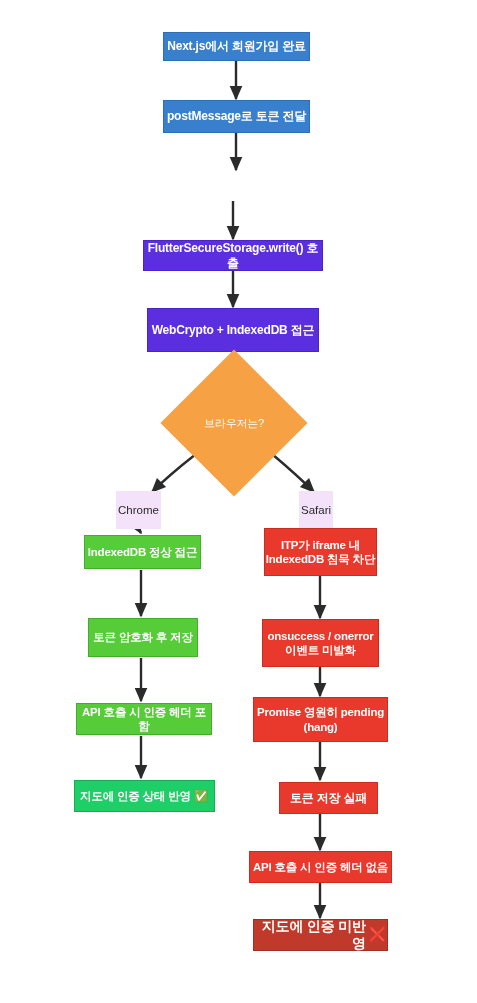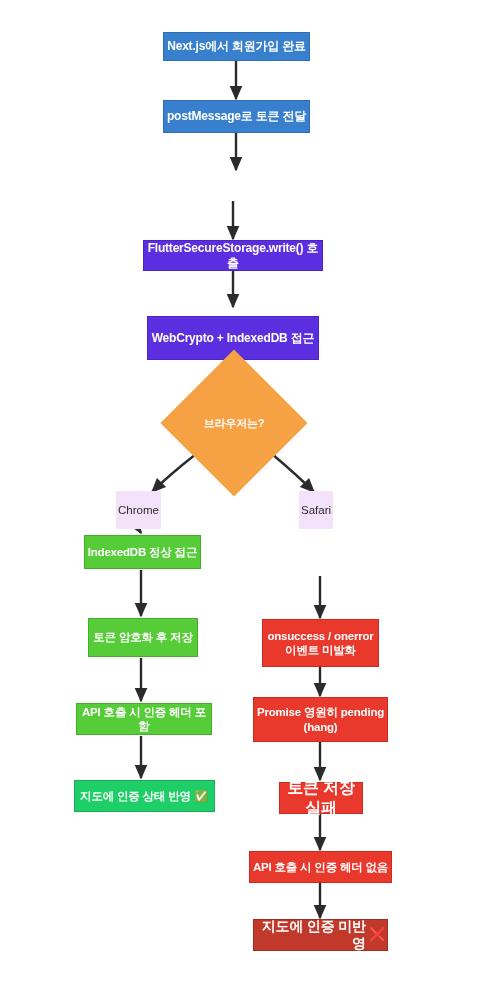--- a/index.html
+++ b/index.html
@@ -53,21 +53,21 @@
     height: 104px;
     background: #f5a144;
     transform: rotate(45deg);
   }
   .diamond-label {
     position: absolute;
     display: flex;
     align-items: center;
     justify-content: center;
     color: #ffffff;
-    font-weight: bold;
+    font-weight: normal;
     font-size: 11px;
     letter-spacing: -0.2px;
     white-space: nowrap;
   }
   .edge-label {
     position: absolute;
     background: #f4e2fa;
     color: #2a2a2a;
     font-size: 11.5px;
     padding: 12px 2px;
@@ -118,21 +118,21 @@
 
   <div class="node node-blue" style="left:163px; top:100px; width:147px; height:33px; font-size:12px;">
     <span>postMessage로 토큰 전달</span>
   </div>
 
 
   <div class="node node-purple" style="left:143px; top:240px; width:180px; height:31px; font-size:12px;">
     <span>FlutterSecureStorage.write() 호출</span>
   </div>
 
-  <div class="node node-purple" style="left:147px; top:316px; width:172px; height:44px; font-size:12px;">
+  <div class="node node-purple" style="left:147px; top:308px; width:172px; height:44px; font-size:12px;">
     <span>WebCrypto + IndexedDB 접근</span>
   </div>
 
   <div class="diamond" style="left:182px; top:371px;"></div>
   <div class="diamond-label" style="left:182px; top:371px; width:104px; height:104px;">
     <span>브라우저는?</span>
   </div>
 
   <div class="edge-label" style="left:116px; top:491px;">
     <span>Chrome</span>
@@ -152,32 +152,36 @@
 
   <div class="node node-green" style="left:76px; top:703px; width:136px; height:32px; font-size:11.5px;">
     <span>API 호출 시 인증 헤더 포함</span>
   </div>
 
   <div class="node node-green-bright" style="left:74px; top:780px; width:141px; height:32px; font-size:11.5px;">
     <span>지도에 인증 상태 반영</span>
     <span class="mark">✅</span>
   </div>
 
+  <div class="node node-red" style="left:264px; top:528px; width:113px; height:48px; font-size:11.5px;">
+    <span>ITP가 iframe 내
+IndexedDB 침묵 차단</span>
+  </div>
 
   <div class="node node-red" style="left:262px; top:619px; width:117px; height:48px; font-size:11.5px;">
     <span>onsuccess / onerror
 이벤트 미발화</span>
   </div>
 
   <div class="node node-red" style="left:253px; top:697px; width:135px; height:45px; font-size:11.5px;">
     <span>Promise 영원히 pending
 (hang)</span>
   </div>
 
-  <div class="node node-red" style="left:279px; top:782px; width:84px; height:32px; font-size:16px;">
+  <div class="node node-red" style="left:279px; top:782px; width:99px; height:32px; font-size:12px;">
     <span>토큰 저장 실패</span>
   </div>
 
   <div class="node node-red" style="left:249px; top:851px; width:143px; height:32px; font-size:11.5px;">
     <span>API 호출 시 인증 헤더 없음</span>
   </div>
 
   <div class="node node-red-dark" style="left:253px; top:919px; width:135px; height:32px; font-size:14px;text-align:right;">
     <span>지도에 인증 미반영</span>
     <span class="mark">❌</span>

